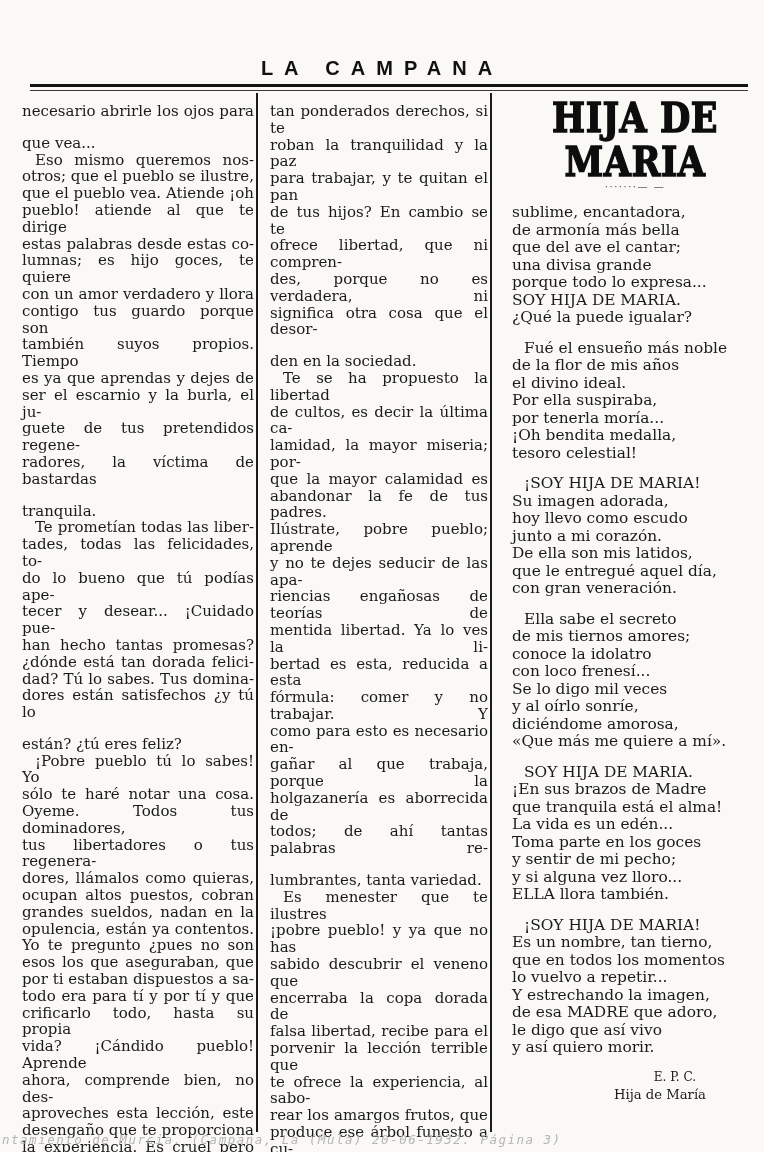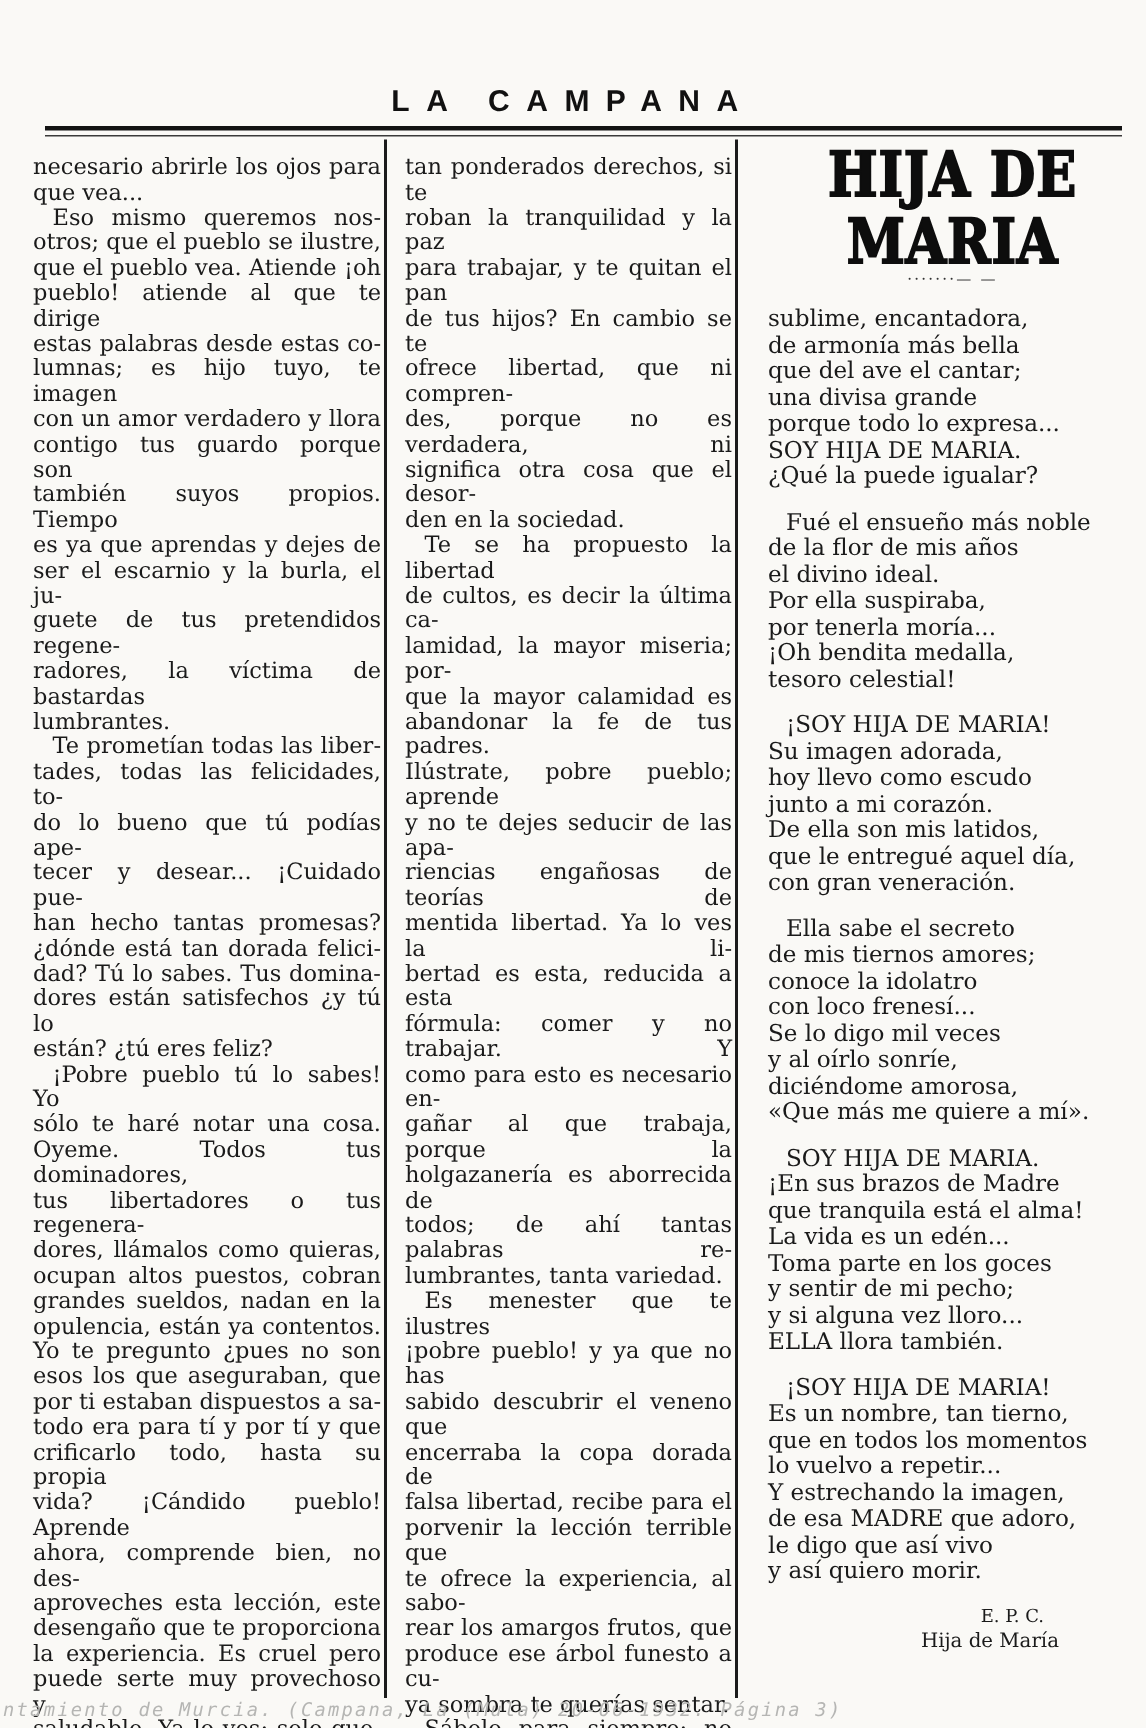--- a/index.html
+++ b/index.html
@@ -22,21 +22,21 @@
   #vdiv1 { left:256px; }
   #vdiv2 { left:490px; }
   
   .col { position:absolute; top:103px; }
   #col1 { left:22px;  width:232px; }
   #col2 { left:270px; width:218px; }
   #col3 { left:512px; width:246px; top:95px; }
   
   .line { font-size:15px; line-height:16.8px; text-align:justify; text-align-last:justify; }
   .line.ind  { text-indent:13px; }
-  .line.pend { text-align-last:left; }
+  .line.pend { text-align-last:left;margin-top:15px; }
   
   .sline { font-size:15.4px; line-height:17.5px; text-align:left; }
   .sline.ind { text-indent:12px; }
   .stanza { margin-bottom:13px; }
   
   .bigtitle {
     text-align:center; font-weight:bold; font-size:35px; line-height:38px;
     letter-spacing:.5px; color:#0d0d0d;
     transform:scaleY(1.18); transform-origin:top center;
     -webkit-text-stroke:1.2px #0d0d0d;
@@ -66,29 +66,29 @@
 
   <div class="col" id="col1">
     <div>
         <div class="line">necesario abrirle los ojos para</div>
         <div class="line pend">que vea...</div>
         <div class="line ind">Eso mismo queremos nos-</div>
         <div class="line">otros; que el pueblo se ilustre,</div>
         <div class="line">que el pueblo vea. Atiende ¡oh</div>
         <div class="line">pueblo! atiende al que te dirige</div>
         <div class="line">estas palabras desde estas co-</div>
-        <div class="line">lumnas; es hijo tuyo, te imagen</div>
+        <div class="line">lumnas; es hijo goces, te quiere</div>
         <div class="line">con un amor verdadero y llora</div>
         <div class="line">contigo tus guardo porque son</div>
         <div class="line">también suyos propios. Tiempo</div>
         <div class="line">es ya que aprendas y dejes de</div>
         <div class="line">ser el escarnio y la burla, el ju-</div>
         <div class="line">guete de tus pretendidos regene-</div>
         <div class="line">radores, la víctima de bastardas</div>
-        <div class="line pend">lumbrantes.</div>
+        <div class="line pend">tranquila.</div>
         <div class="line ind">Te prometían todas las liber-</div>
         <div class="line">tades, todas las felicidades, to-</div>
         <div class="line">do lo bueno que tú podías ape-</div>
         <div class="line">tecer y desear... ¡Cuidado pue-</div>
         <div class="line">han hecho tantas promesas?</div>
         <div class="line">¿dónde está tan dorada felici-</div>
         <div class="line">dad? Tú lo sabes. Tus domina-</div>
         <div class="line">dores están satisfechos ¿y tú lo</div>
         <div class="line pend">están? ¿tú eres feliz?</div>
         <div class="line ind">¡Pobre pueblo tú lo sabes! Yo</div>

